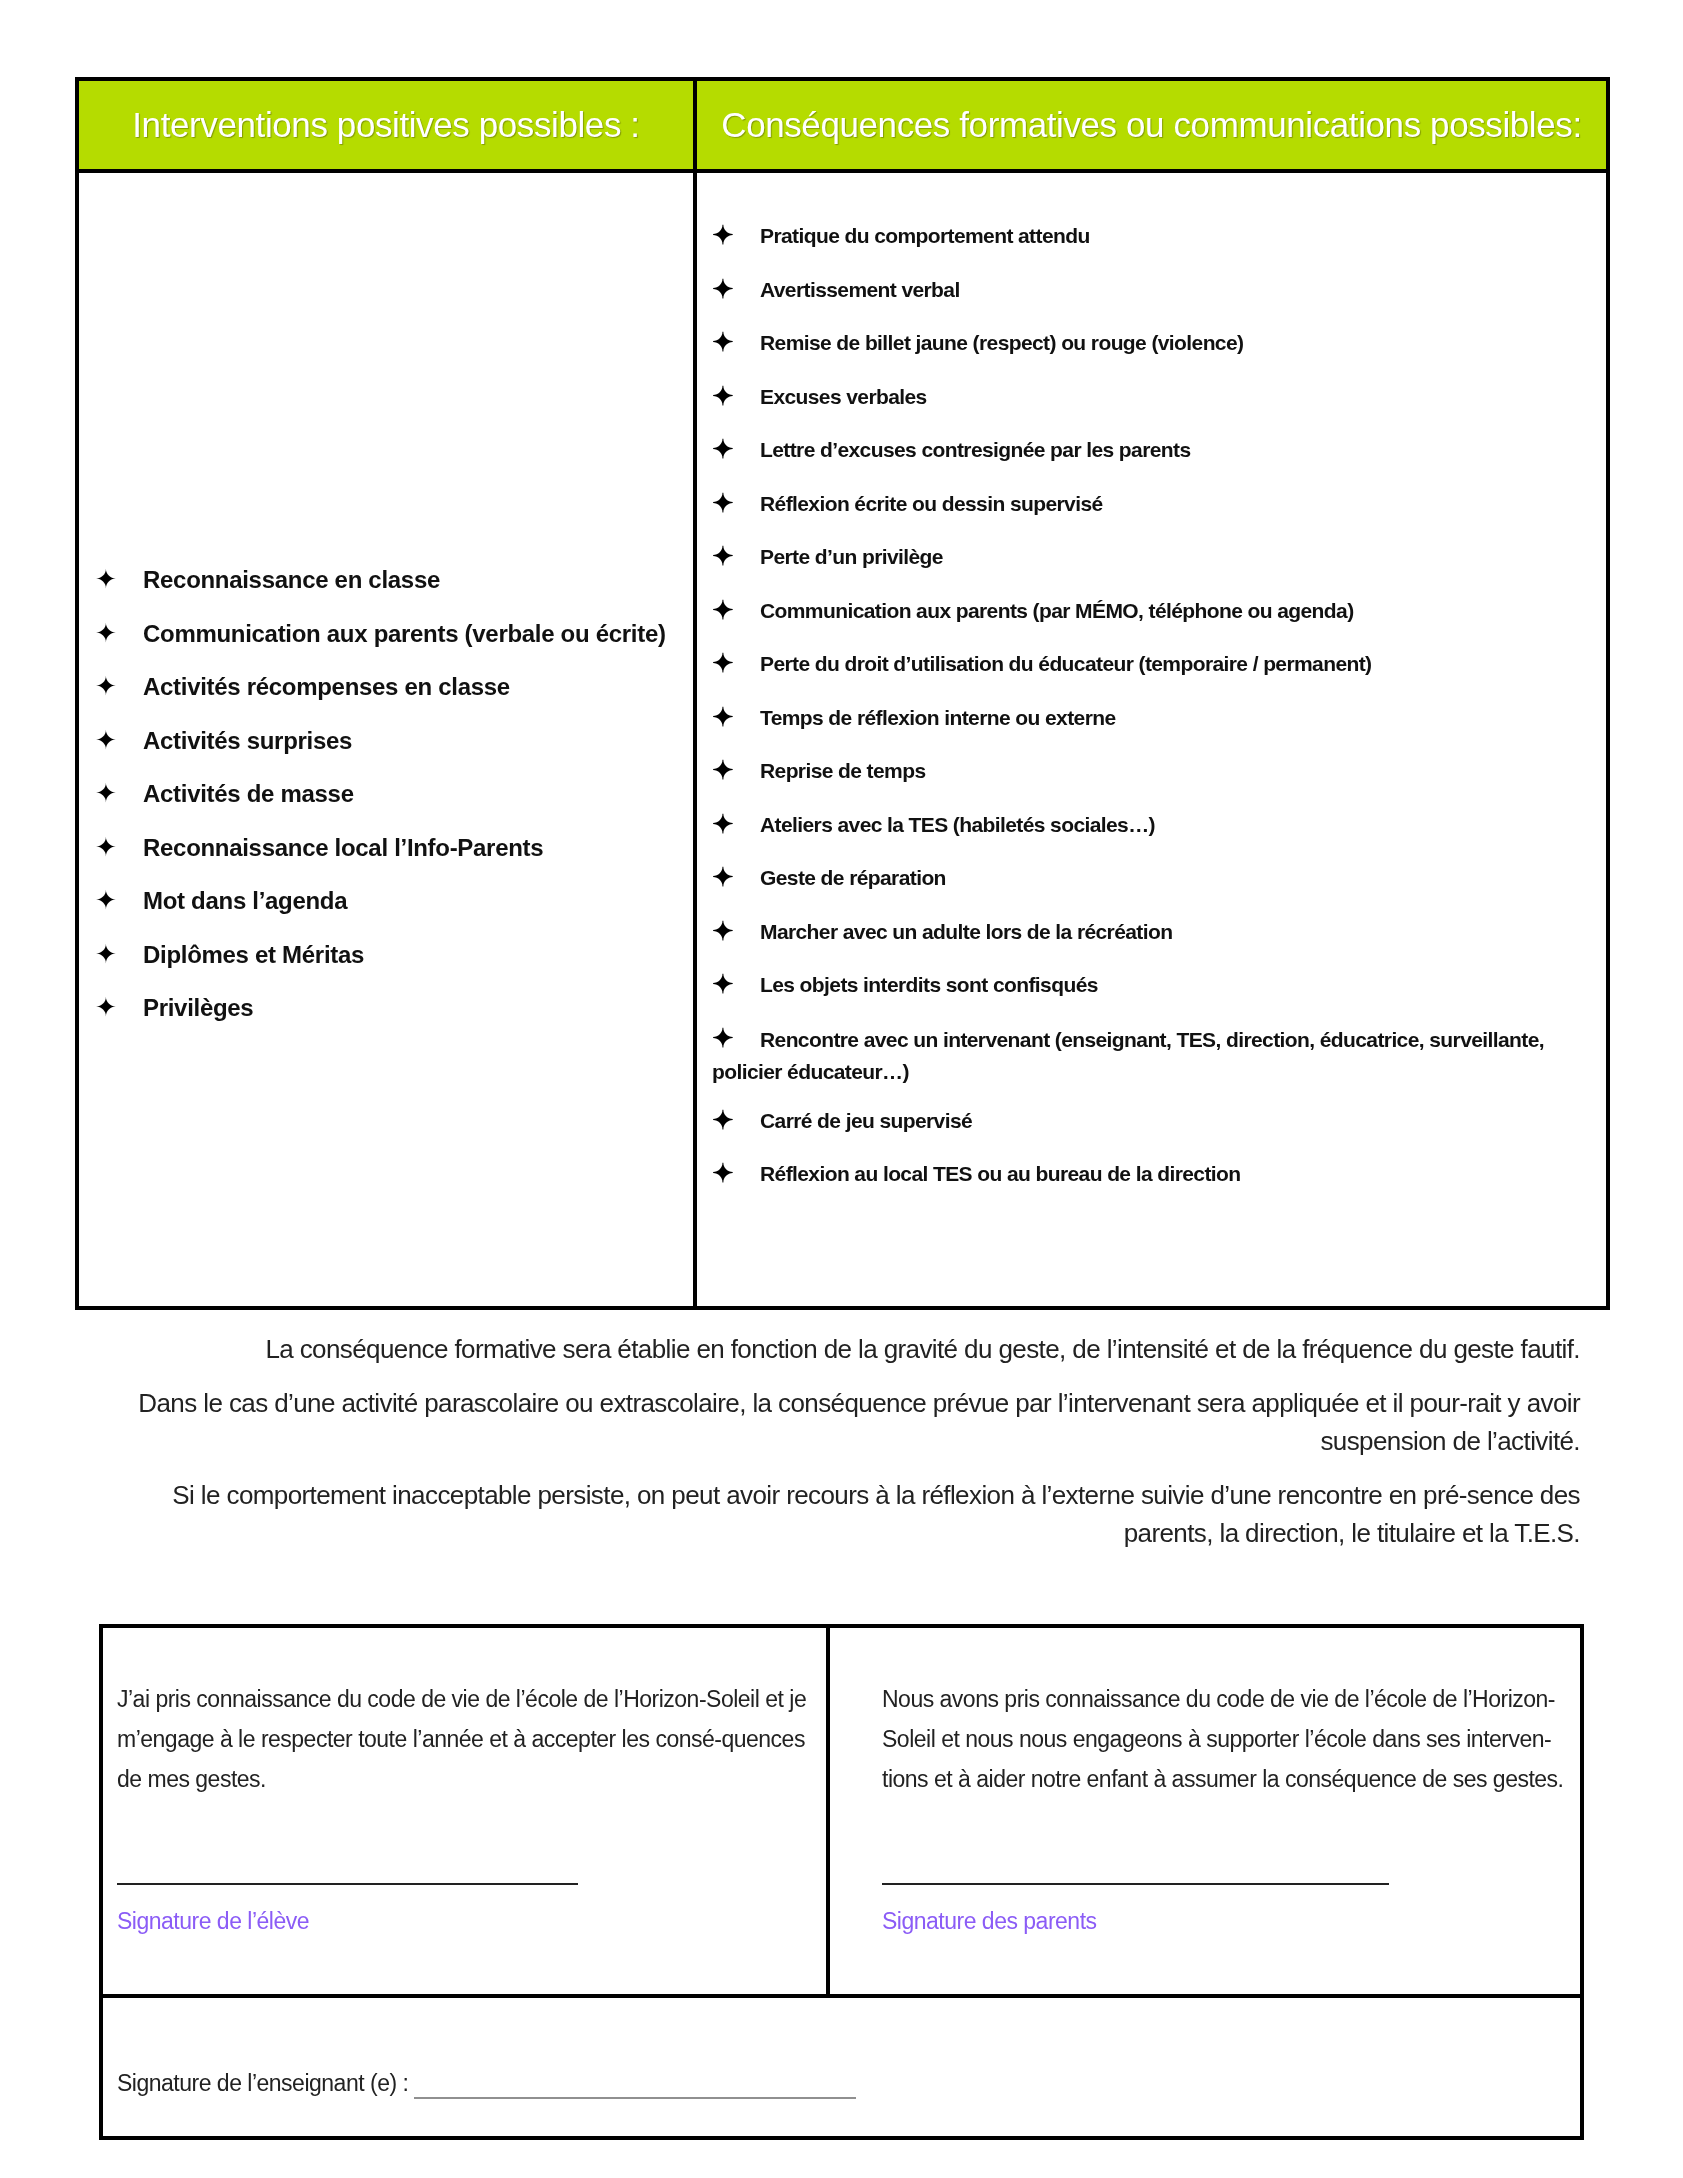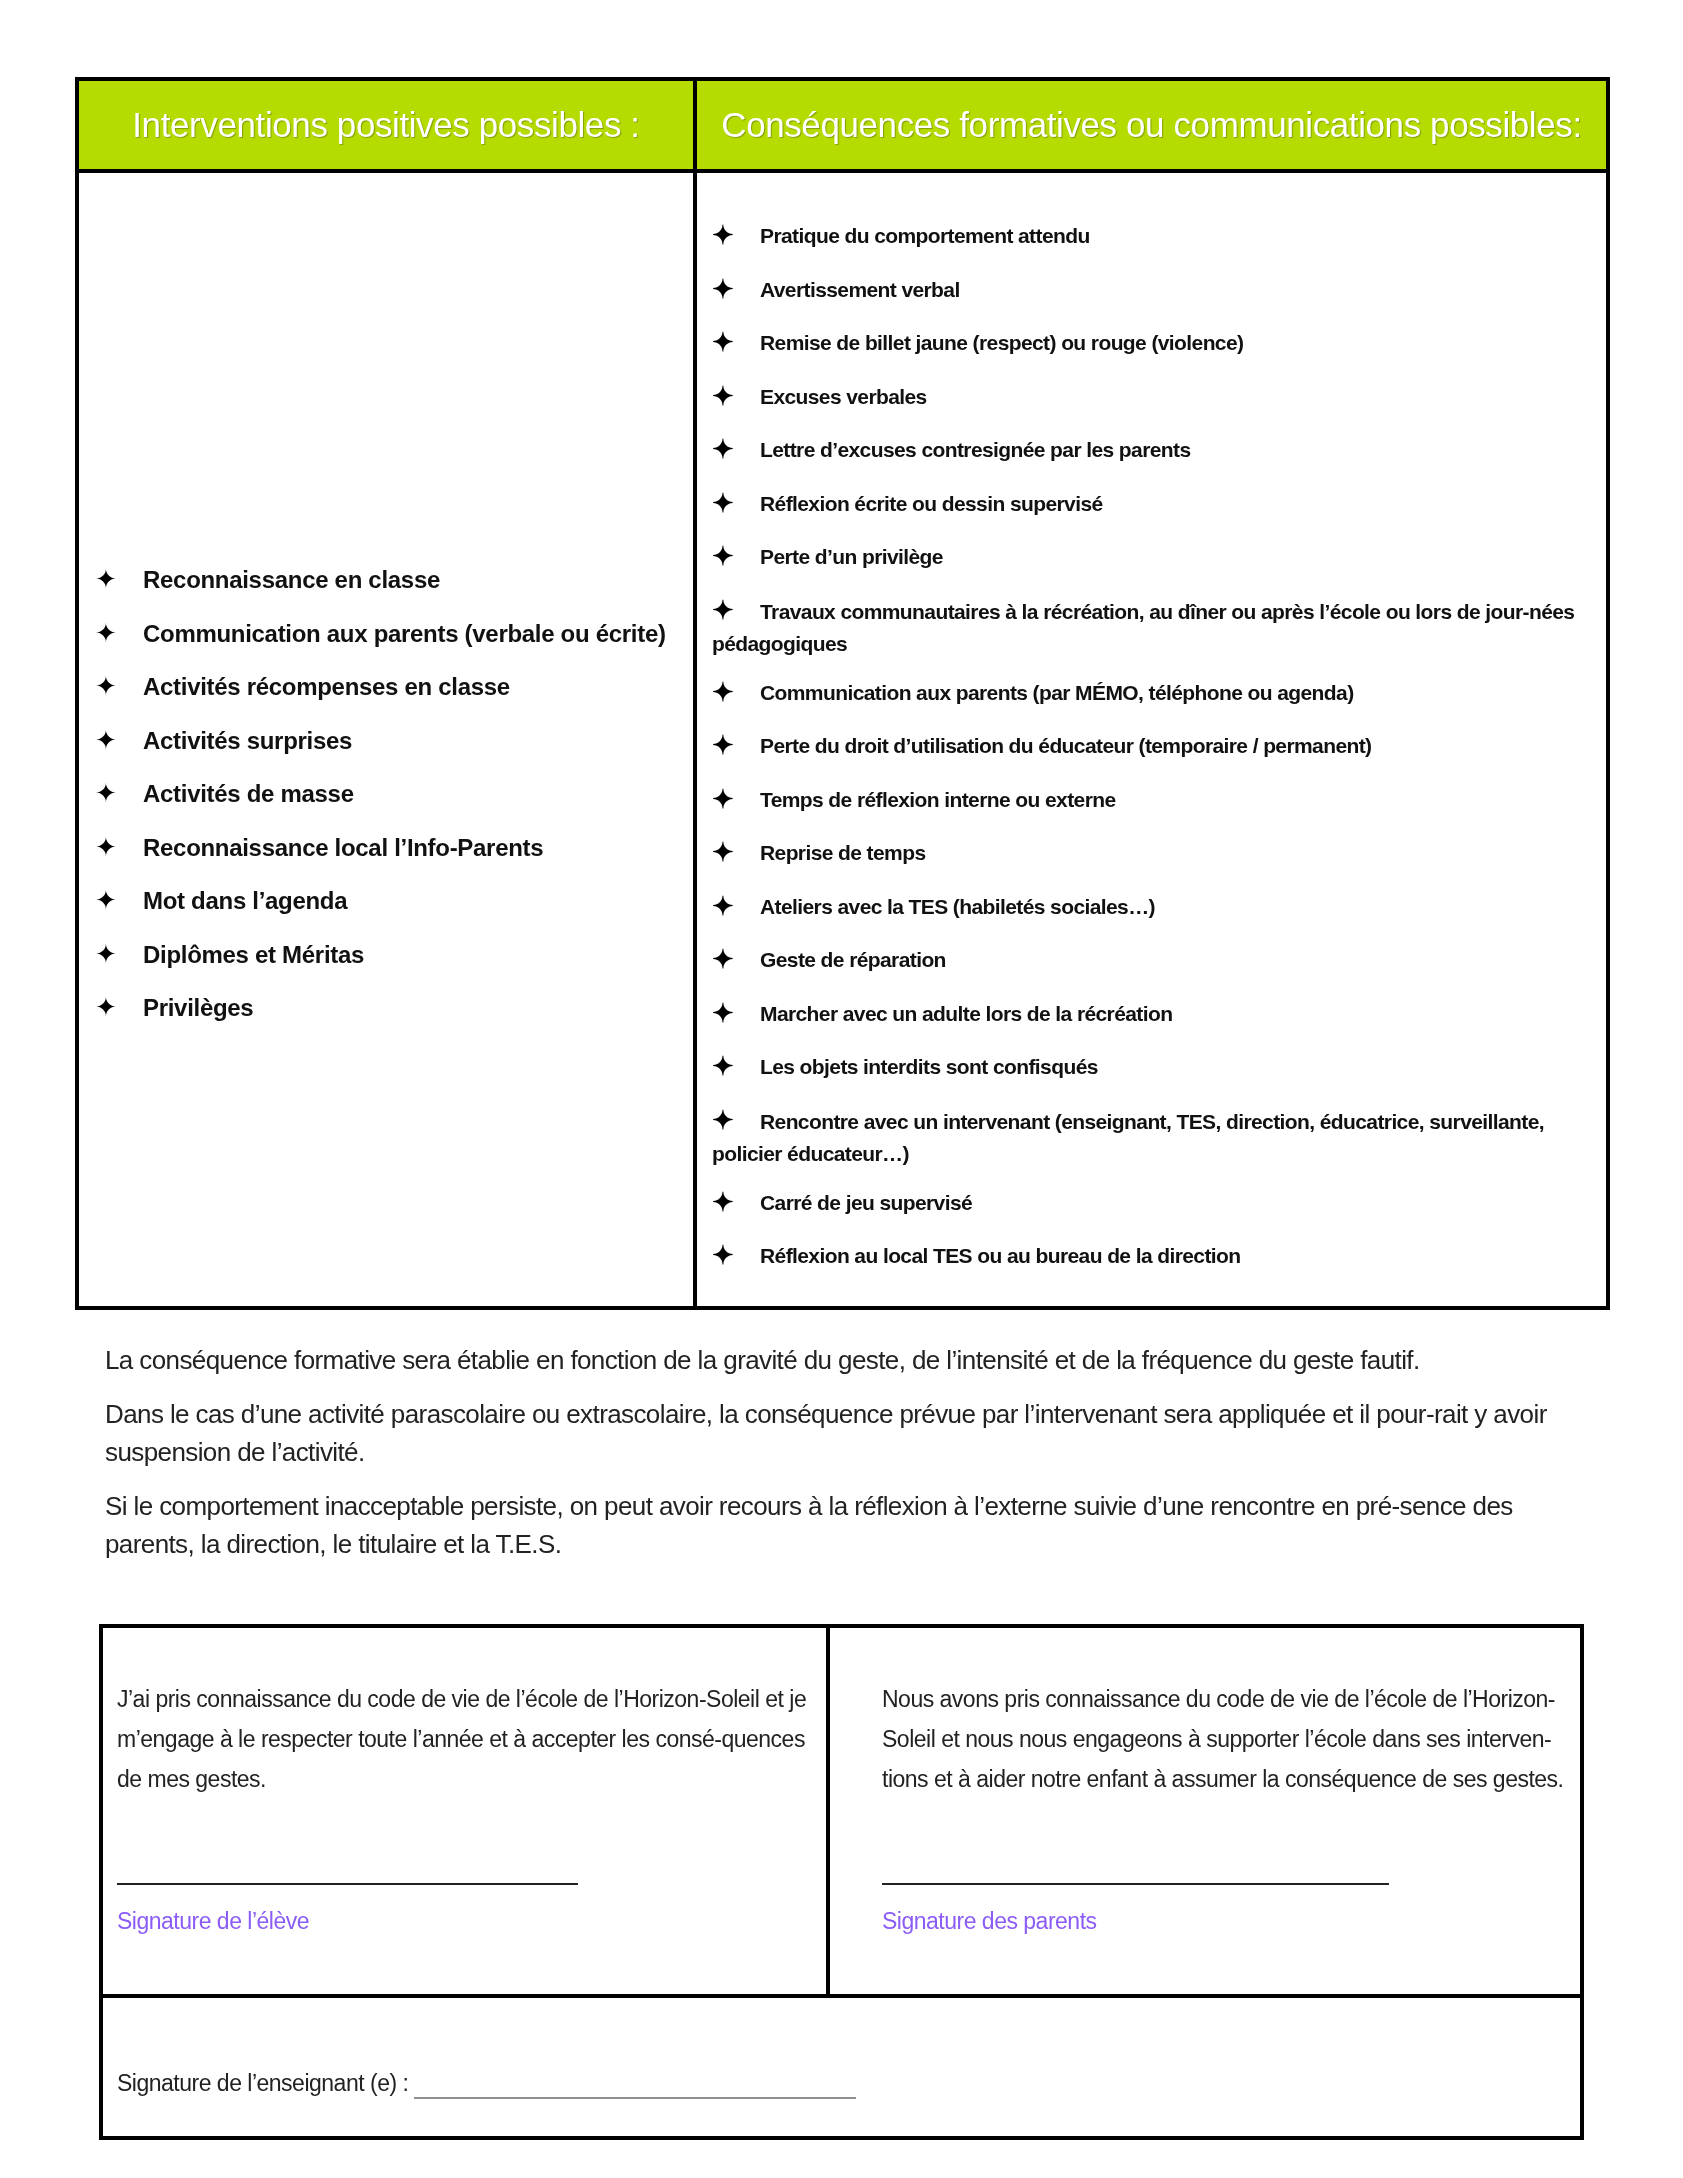--- a/index.html
+++ b/index.html
@@ -36,22 +36,22 @@
   .col-right ul.bullets li.single .star { position: absolute; left: 0; top: 0; }
   .col-right ul.bullets li.multi .star { display: inline-block; width: 48px; }
   .col-right ul.bullets li.multi { line-height: 32px; margin-bottom: 17px; }
 
   .star { font-size: 26px; line-height: 30px; color: #000; }
   .col-left .star { position: absolute; left: 0; top: 0; }
   .col-left ul.bullets li .txt { font-weight: bold; }
 
   
   .notes { position: absolute; left: 105px; top: 1325px; width: 1475px; }
-  .notes p { margin: 16px 0 16px 0; font-family: "Liberation Sans", sans-serif; font-size: 26px;
-             line-height: 38px; letter-spacing: -0.6px; color: #222; }
+  .notes p { margin: 5px 0 16px 0; font-family: "Liberation Sans", sans-serif; font-size: 26px;
+             line-height: 38px; letter-spacing: -0.6px; color: #222; text-align: right; }
 
   
   .sig-table { position: absolute; left: 99px; top: 1624px; width: 1485px; height: 516px;
                border: 4px solid #000; box-sizing: border-box; }
   .sig-vdiv { position: absolute; left: 723px; top: 0; height: 366px; width: 4px; background: #000; }
   .sig-hdiv { position: absolute; left: 0; right: 0; top: 366px; height: 4px; background: #000; }
   .sig-cell { position: absolute; top: 0; height: 366px; }
   .sig-left { left: 14px; width: 699px; }
   .sig-right { left: 779px; width: 693px; }
   .sig-text { position: absolute; top: 51px; left: 0; right: 0; font-size: 23px; line-height: 40px;
@@ -89,21 +89,20 @@
   </div>
   <div class="col col-right">
     <ul class="bullets" id="right-list">
         <li class="single"><span class="star">✦</span><span class="txt">Pratique du comportement attendu</span></li>
         <li class="single"><span class="star">✦</span><span class="txt">Avertissement verbal</span></li>
         <li class="single"><span class="star">✦</span><span class="txt">Remise de billet jaune (respect) ou rouge  (violence)</span></li>
         <li class="single"><span class="star">✦</span><span class="txt">Excuses verbales</span></li>
         <li class="single"><span class="star">✦</span><span class="txt">Lettre d’excuses contresignée par les parents</span></li>
         <li class="single"><span class="star">✦</span><span class="txt">Réflexion écrite ou dessin supervisé</span></li>
         <li class="single"><span class="star">✦</span><span class="txt">Perte d’un privilège</span></li>
-        <li class="multi"><span class="star">✦</span><span class="txt">Travaux communautaires à la récréation, au dîner ou après l’école ou lors de jour-nées pédagogiques</span></li>
         <li class="single"><span class="star">✦</span><span class="txt">Communication aux parents (par MÉMO, téléphone ou agenda)</span></li>
         <li class="single"><span class="star">✦</span><span class="txt">Perte du droit d’utilisation du éducateur (temporaire / permanent)</span></li>
         <li class="single"><span class="star">✦</span><span class="txt">Temps de réflexion interne ou externe</span></li>
         <li class="single"><span class="star">✦</span><span class="txt">Reprise de temps</span></li>
         <li class="single"><span class="star">✦</span><span class="txt">Ateliers avec la TES (habiletés sociales…)</span></li>
         <li class="single"><span class="star">✦</span><span class="txt">Geste de réparation</span></li>
         <li class="single"><span class="star">✦</span><span class="txt">Marcher avec un adulte lors de la récréation</span></li>
         <li class="single"><span class="star">✦</span><span class="txt">Les objets interdits sont confisqués</span></li>
         <li class="multi"><span class="star">✦</span><span class="txt">Rencontre avec un intervenant (enseignant, TES, direction, éducatrice, surveillante, policier éducateur…)</span></li>
         <li class="single"><span class="star">✦</span><span class="txt">Carré de jeu supervisé</span></li>

